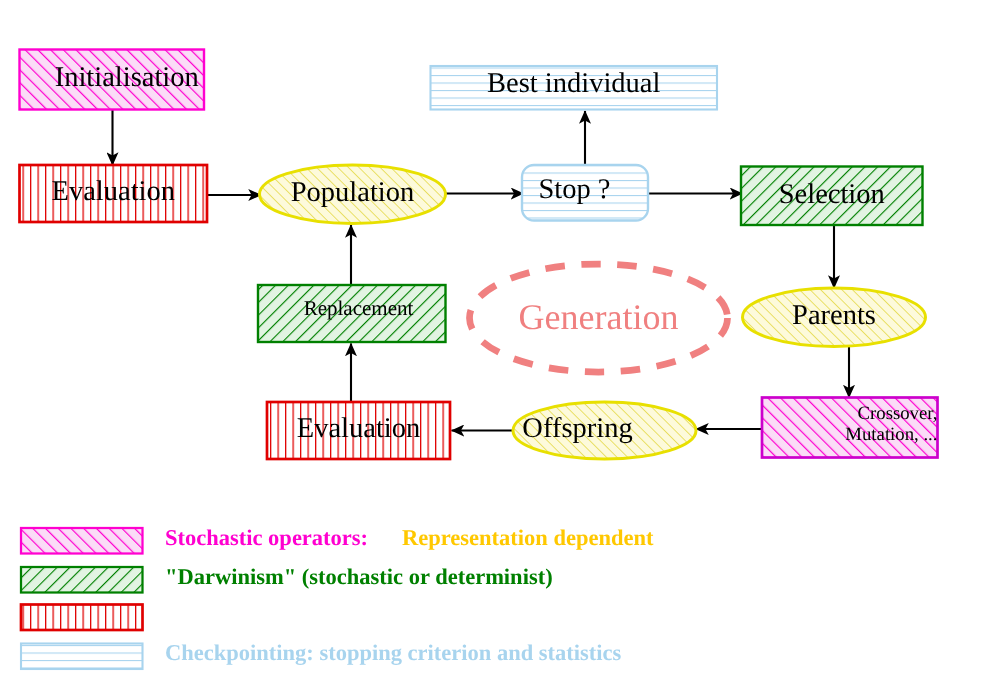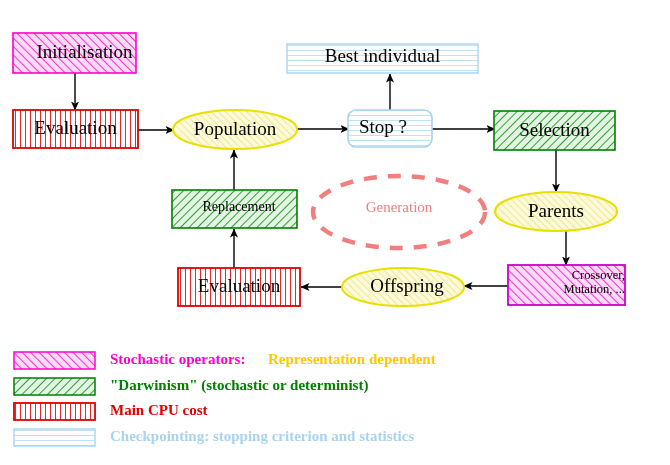--- a/index.html
+++ b/index.html
@@ -23,21 +23,21 @@
     color:#000000;
     white-space:nowrap;
     text-align:center;
     line-height:1.05;
     pointer-events:none;
   }
   .node-lbl{font-size:19px;}
   .small-lbl{font-size:14px;}
   .tiny-lbl{font-size:12.5px;line-height:1.15;}
 
-  .gen-lbl{font-size:15px;color:#f08080;}
+  .gen-lbl{font-size:24px;color:#f08080;}
   .legend-text{
     position:absolute;
     font-family:"Liberation Serif", serif;
     font-weight:bold;
     font-size:15px;
     white-space:nowrap;
   }
   .t-magenta{color:#ff00d0;}
   .t-gold{color:#ffc800;}
   .t-green{color:#008000;}
@@ -146,33 +146,32 @@
   <div class="lbl node-lbl" style="left:287px;top:46px;width:191px;">Best individual</div>
 
   <div class="lbl node-lbl" style="left:348px;top:117px;width:70px;">Stop ?</div>
 
   <div class="lbl node-lbl" style="left:494px;top:120px;width:121px;">Selection</div>
 
   <div class="lbl node-lbl" style="left:495px;top:201px;width:122px;">Parents</div>
 
   <div class="lbl small-lbl" style="left:172px;top:200px;width:134px;">Replacement</div>
 
-  <div class="lbl node-lbl" style="left:348px;top:276px;width:118px;">Offspring</div>
+  <div class="lbl node-lbl" style="left:326px;top:276px;width:118px;">Offspring</div>
 
   <div class="lbl node-lbl" style="left:178px;top:276px;width:122px;">Evaluation</div>
 
   <div class="lbl tiny-lbl" style="left:512px;top:268px;width:113px;text-align:right;padding-left:6px;box-sizing:border-box;">
     <div>Crossover,</div>
     <div>Mutation, ...</div>
   </div>
 
   <div class="lbl gen-lbl" style="left:313px;top:200px;width:172px;">Generation</div>
 
   <div class="legend-text t-magenta" style="left:110px;top:351px;">Stochastic operators:</div>
   <div class="legend-text t-gold" style="left:268px;top:351px;">Representation dependent</div>
 
   <div class="legend-text t-green" style="left:110px;top:377px;">"Darwinism" (stochastic or determinist)</div>
 
-  <div class="legend-text t-red" style="left:110px;top:402px;">Main CPU cost</div>
 
   <div class="legend-text t-lblue" style="left:110px;top:428px;">Checkpointing: stopping criterion and statistics</div>
 
 </div>
 
 </body></html>

